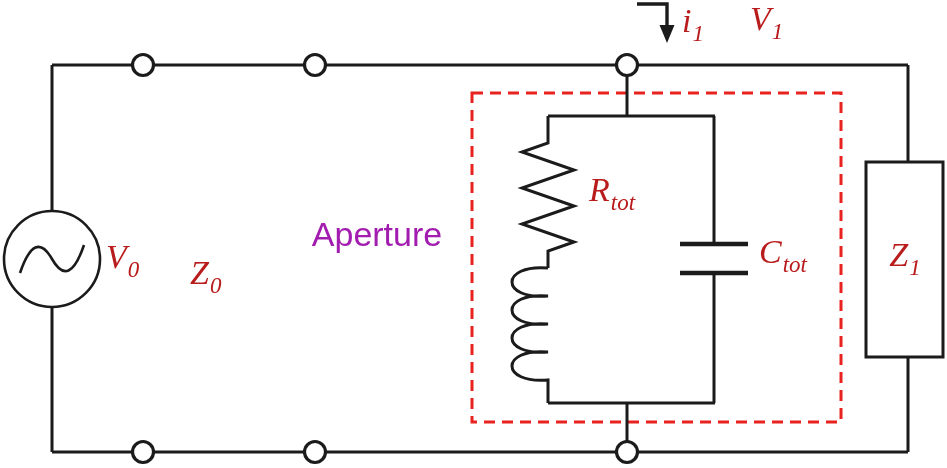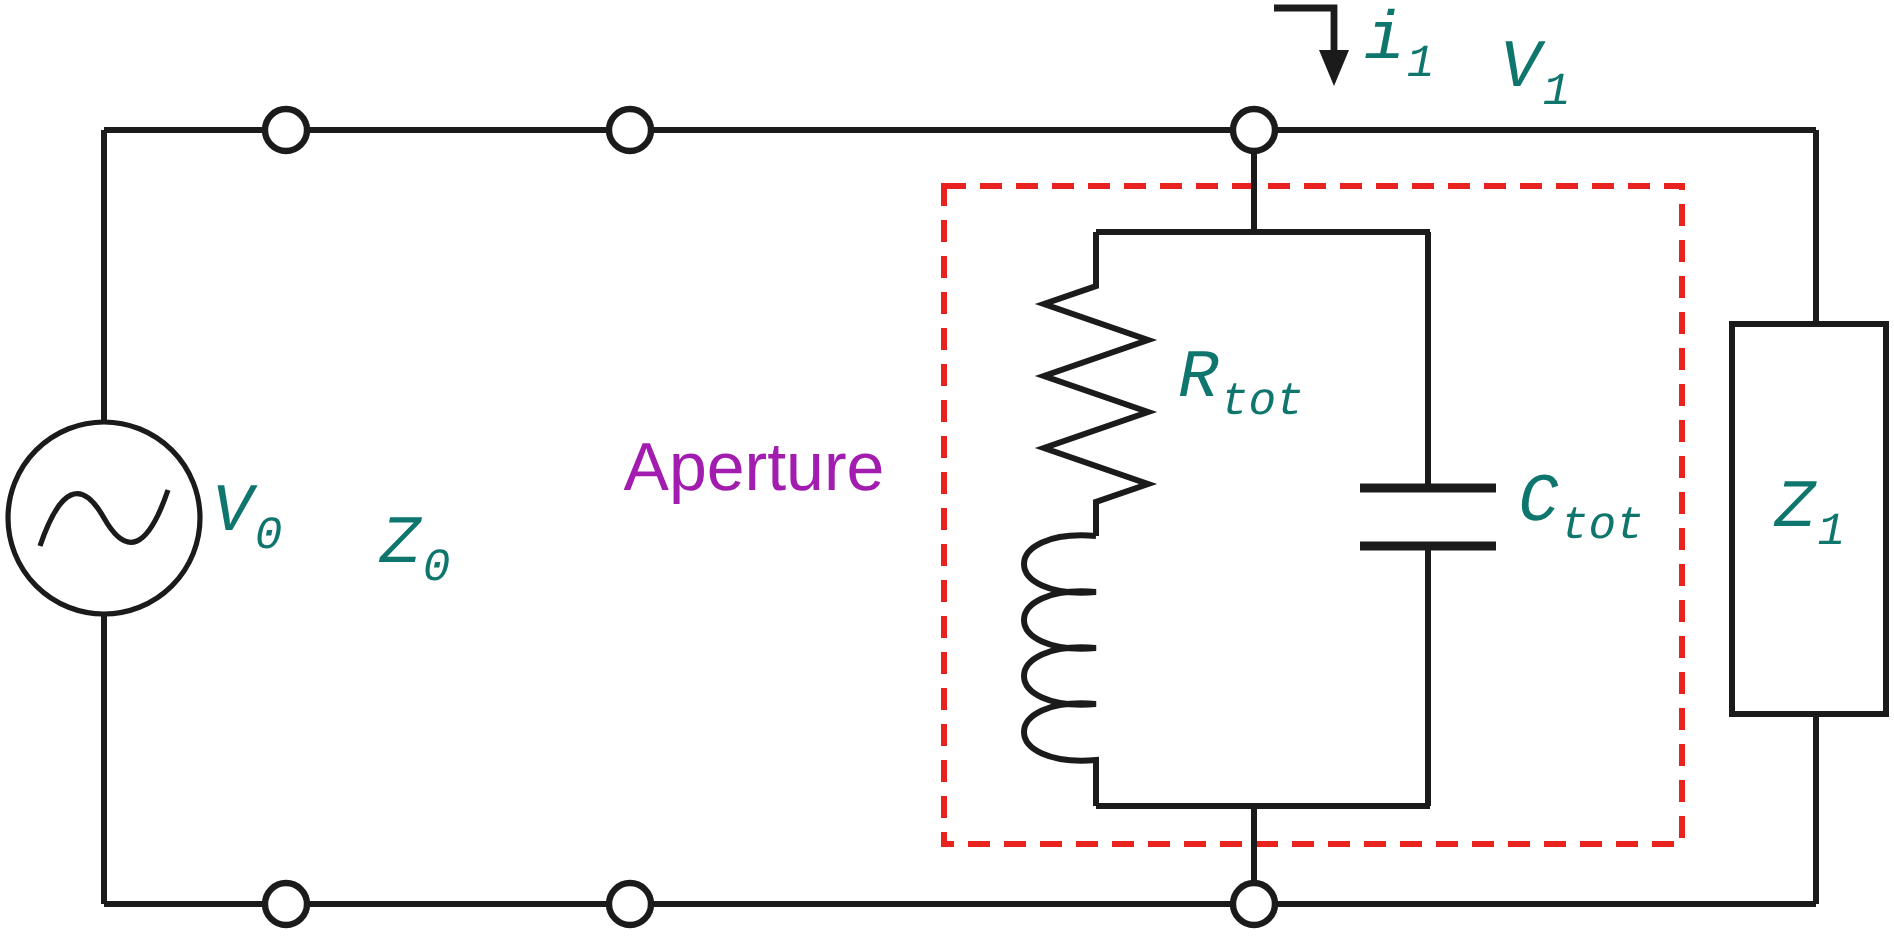--- a/index.html
+++ b/index.html
@@ -15,23 +15,23 @@
     background: #ffffff;
     overflow: hidden;
   }
   .stage svg {
     position: absolute;
     left: 0;
     top: 0;
   }
   .label {
     position: absolute;
-    color: #0f766e;
+    color: #b91c1c;
     white-space: nowrap;
-    font-family: Liberation Mono, monospace;
+    font-family: Liberation Serif, serif;
     font-style: italic;
     font-size: 34px;
     line-height: 1;
   }
   .label sub {
     font-size: 23px;
     font-style: italic;
     line-height: 1;
     vertical-align: baseline;
     position: relative;
@@ -114,21 +114,21 @@
   <div class="label" style="left:106px; top:240px;"><span>V</span><sub>0</sub></div>
 
   <div class="label" style="left:190px; top:256px;"><span>Z</span><sub>0</sub></div>
 
   <div class="sans-label" style="left:277px; top:212px; width:200px;">
     <div>Aperture</div>
   </div>
 
   <div class="label" style="left:682px; top:4px;"><span>i</span><sub>1</sub></div>
 
-  <div class="label" style="left:750px; top:18px;"><span>V</span><sub>1</sub></div>
+  <div class="label" style="left:750px; top:2px;"><span>V</span><sub>1</sub></div>
 
   <div class="label" style="left:589px; top:173px;"><span>R</span><sub>tot</sub></div>
 
 
   <div class="label" style="left:759px; top:235px;"><span>C</span><sub>tot</sub></div>
 
   <div class="label z1-label" style="left:866px; top:238px; width:77px;"><span>Z</span><sub>1</sub></div>
 
 </div>
 

